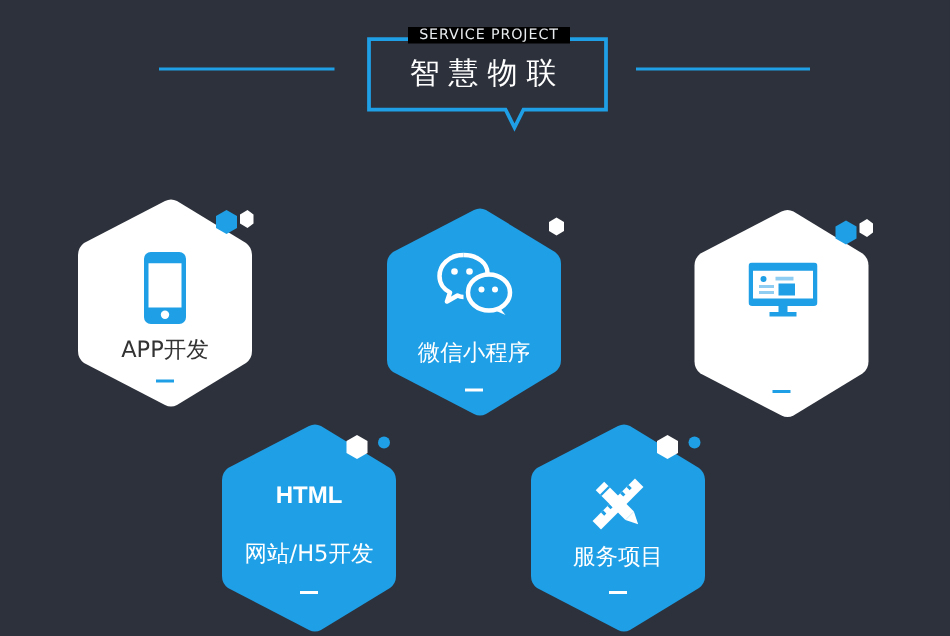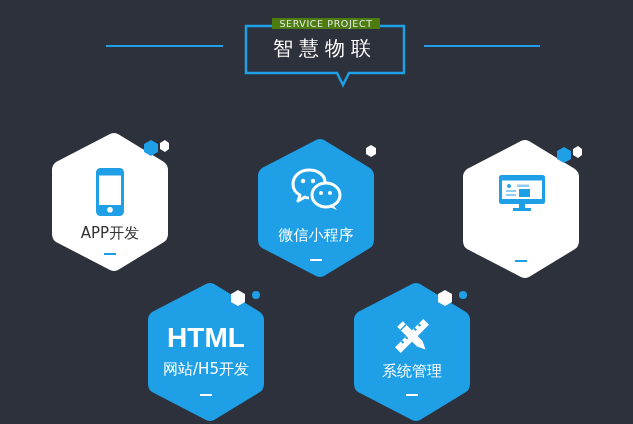--- a/index.html
+++ b/index.html
@@ -20,21 +20,21 @@
 
   .title-box {
     position: absolute; left: 0; top: 0;
     width: 633px; height: 100px;
   }
   .title-box svg { position: absolute; left: 0; top: 0; }
   .title-en {
     position: absolute; left: 272px; top: 18px; width: 108px;
     text-align: center;
     color: #e9ecef; font-size: 9.5px; letter-spacing: 0.6px;
-    background: #4d7c0f;
+    background: #000000;
     font-family: "DejaVu Sans", sans-serif;
   }
   .title-zh {
     position: absolute; left: 245px; top: 35px; width: 160px;
     text-align: center;
     color: #ffffff; font-size: 20px; letter-spacing: 6px;
     font-family: "DejaVu Sans", sans-serif;
   }
 
   .hex {
@@ -49,21 +49,21 @@
   }
   .hex .dash {
     position: absolute; left: 54px; width: 12px; height: 2px;
   }
   .hex.white .label { color: #333333; }
   .hex.white .dash  { background: #1f9fe6; }
   .hex.blue .label  { color: #ffffff; }
   .hex.blue .dash   { background: #ffffff; }
   .hex .big {
     position: absolute; left: 0; width: 120px; text-align: center;
-    color: #ffffff; font-weight: bold; font-size: 28px;
+    color: #ffffff; font-weight: bold; font-size: 16px;
     font-family: "Liberation Sans", sans-serif;
   }
 </style>
 </head>
 <body>
 
 <div class="stage">
 
   <div class="rule left"></div>
   <div class="rule right"></div>
@@ -157,17 +157,17 @@
         <rect x="16" y="18" width="3" height="2" fill="#1f9fe6"></rect>
         <rect x="16" y="24" width="3" height="2" fill="#1f9fe6"></rect>
         <rect x="16" y="30" width="3" height="2" fill="#1f9fe6"></rect>
       </g>
       <g transform="rotate(-45 20 20)">
         <rect x="16" y="3" width="8" height="28" fill="#ffffff"></rect>
         <rect x="16" y="7" width="8" height="1.5" fill="#1f9fe6"></rect>
         <polygon points="16,31 24,31 20,39" fill="#ffffff"></polygon>
       </g>
     </svg>
-    <div class="label" style="top:80px;">系统管理</div>
+    <div class="label" style="top:80px;">服务项目</div>
     <div class="dash" style="top:112px;"></div>
   </div>
 
 </div>
 
 </body></html>

